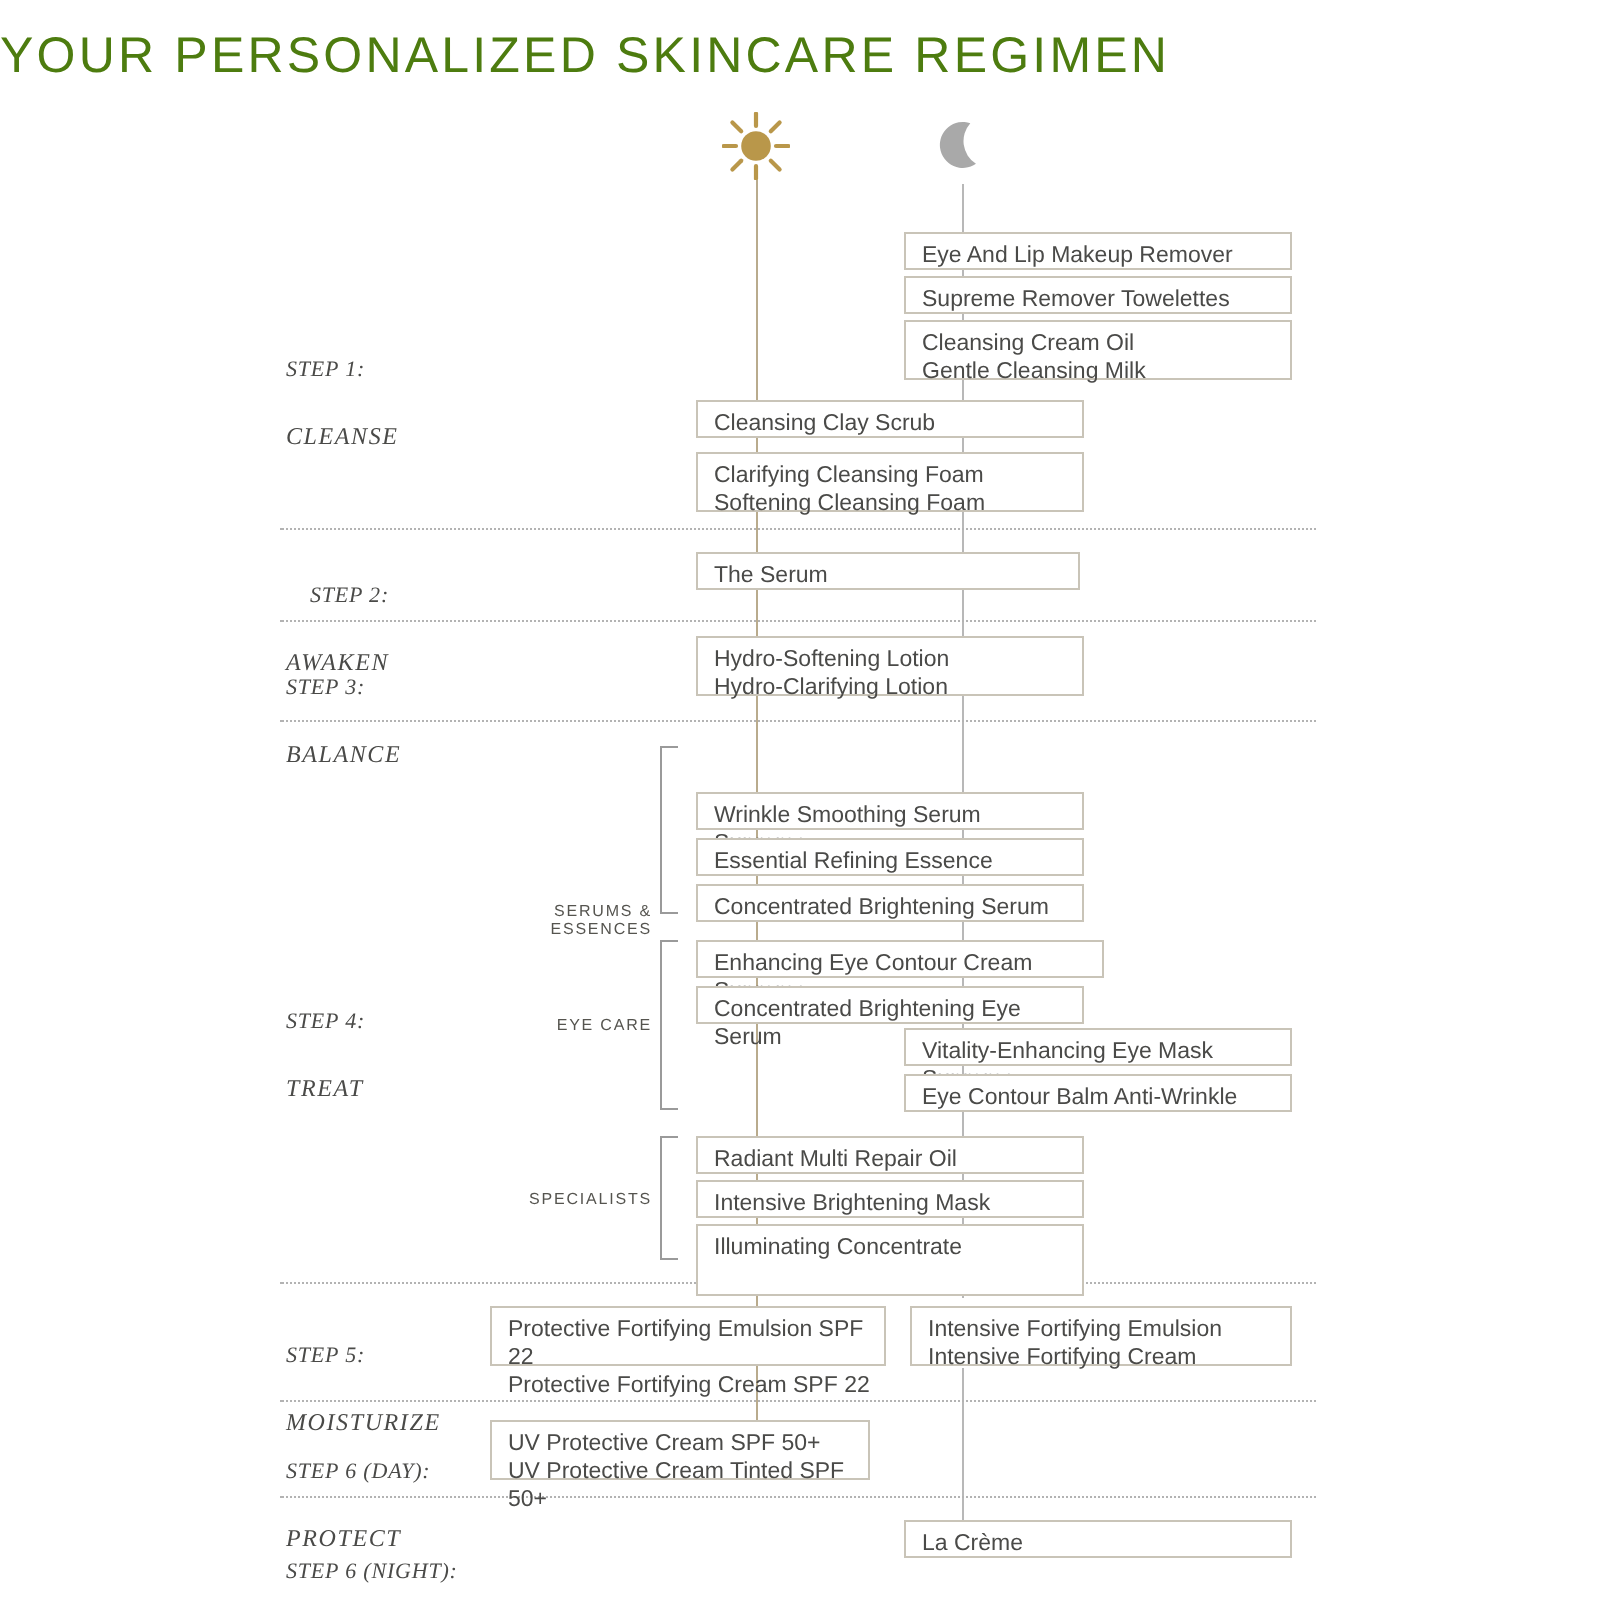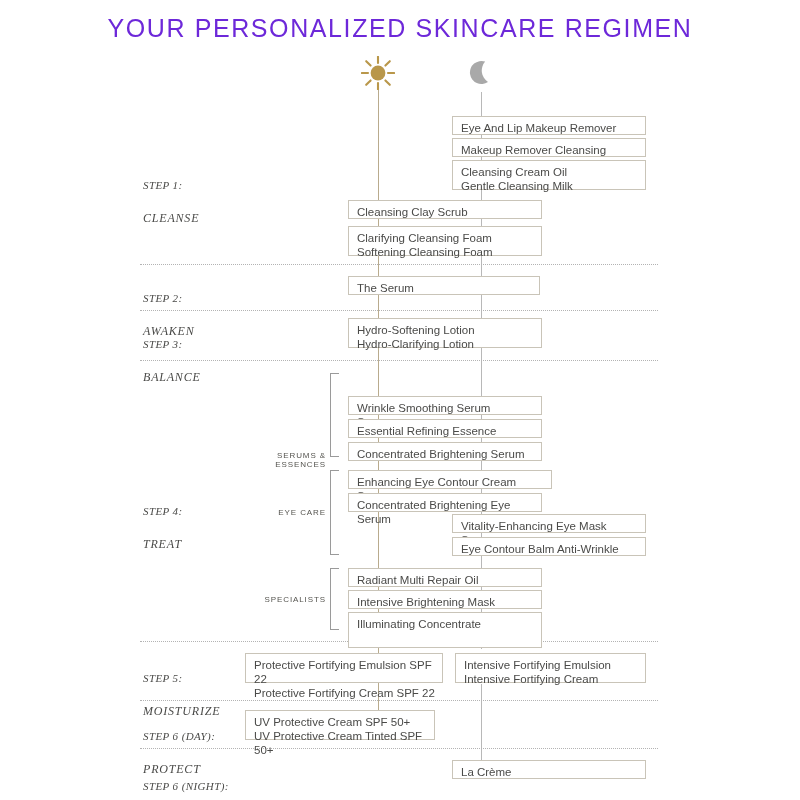--- a/index.html
+++ b/index.html
@@ -20,25 +20,25 @@
     width: 800px;
     height: 800px;
   }
 
   
   .title {
     position: absolute;
     top: 14px;
     left: 0;
     width: 800px;
-    text-align: center;
+    text-align: left;
     font-family: "Liberation Sans", sans-serif;
     font-size: 25px;
     letter-spacing: 1.6px;
-    color: #6d28d9;
+    color: #4d7c0f;
     font-weight: 400;
   }
 
   
   .vline {
     position: absolute;
     width: 1px;
     background: #b9ab8d;
   }
   .vline.gray {
@@ -174,29 +174,29 @@
   <div class="sep" style="top:641px;"></div>
   <div class="sep" style="top:700px;"></div>
   <div class="sep" style="top:748px;"></div>
 
   <div class="step-label" style="left:143px; top:159px;">
     <span class="l1">STEP 1:</span>
     <span class="l2">CLEANSE</span>
   </div>
 
   <div class="box" style="left:452px; top:116px; width:194px; height:19px;">Eye And Lip Makeup Remover</div>
-  <div class="box" style="left:452px; top:138px; width:194px; height:19px;">Makeup Remover Cleansing</div>
+  <div class="box" style="left:452px; top:138px; width:194px; height:19px;">Supreme Remover Towelettes</div>
   <div class="box" style="left:452px; top:160px; width:194px; height:30px;">Cleansing Cream Oil
 Gentle Cleansing Milk</div>
 
   <div class="box" style="left:348px; top:200px; width:194px; height:19px;">Cleansing Clay Scrub</div>
   <div class="box" style="left:348px; top:226px; width:194px; height:30px;">Clarifying Cleansing Foam
 Softening Cleansing Foam</div>
 
-  <div class="step-label" style="left:143px; top:272px;">
+  <div class="step-label" style="left:143px; top:272px;text-align:right;">
     <span class="l1">STEP 2:</span>
     <span class="l2">AWAKEN</span>
   </div>
   <div class="box" style="left:348px; top:276px; width:192px; height:19px;">The Serum</div>
 
   <div class="step-label" style="left:143px; top:318px;">
     <span class="l1">STEP 3:</span>
     <span class="l2">BALANCE</span>
   </div>
   <div class="box" style="left:348px; top:318px; width:194px; height:30px;">Hydro-Softening Lotion

